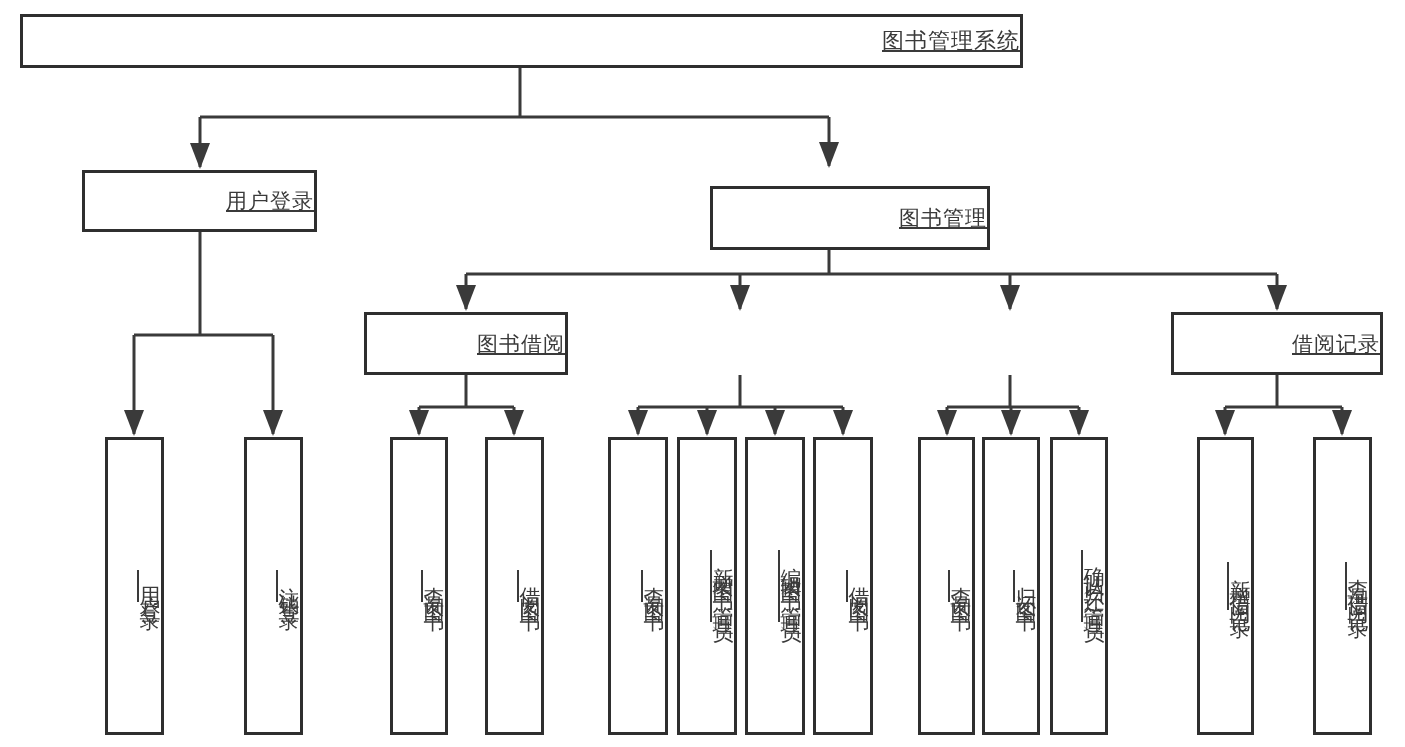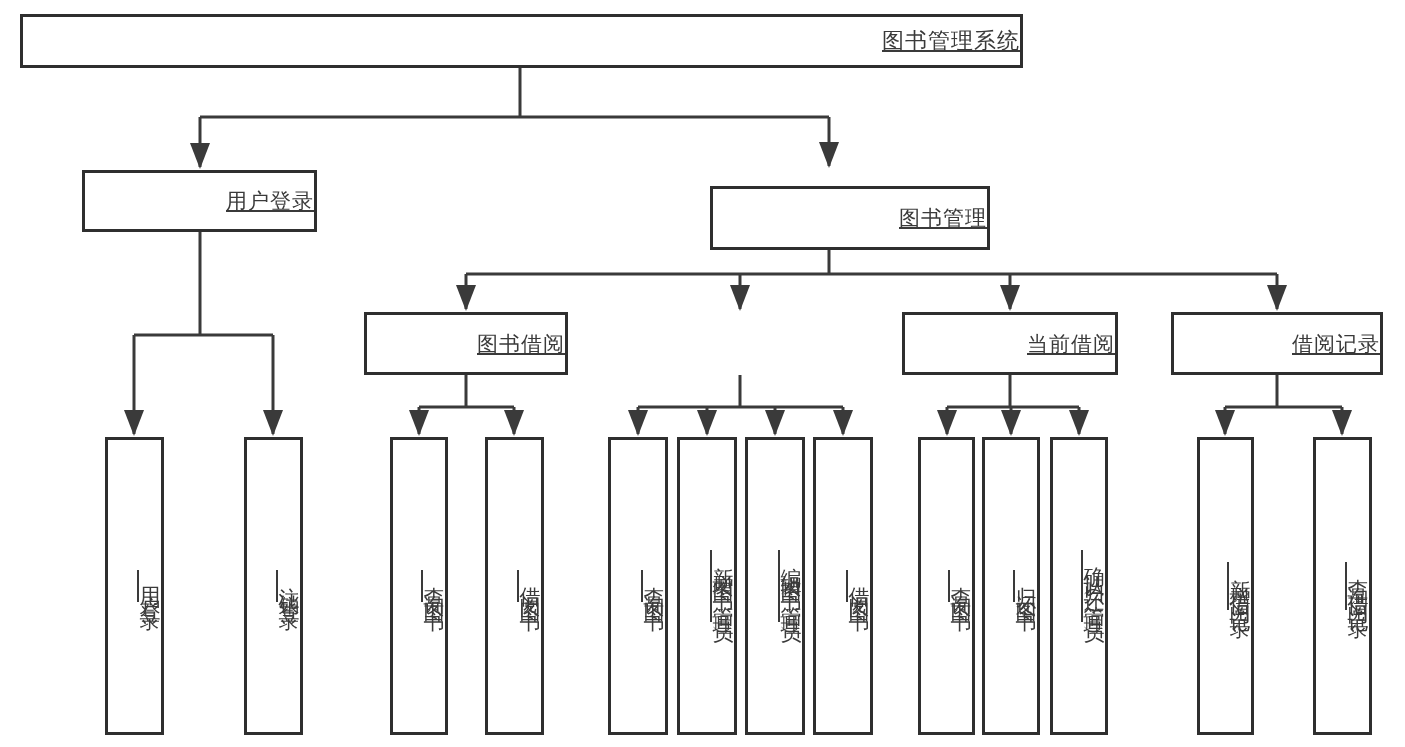--- a/index.html
+++ b/index.html
@@ -79,23 +79,20 @@
   <div class="node" style="left:82px;top:170px;width:235px;height:62px">
     <span class="label">用户登录</span>
   </div>
   <div class="node" style="left:710px;top:186px;width:280px;height:64px">
     <span class="label">图书管理</span>
   </div>
 
   <div class="node" style="left:364px;top:312px;width:204px;height:63px">
     <span class="label">图书借阅</span>
   </div>
-  <div class="node" style="left:902px;top:312px;width:216px;height:63px">
-    <span class="label">当前借阅</span>
-  </div>
   <div class="node" style="left:1171px;top:312px;width:212px;height:63px">
     <span class="label">借阅记录</span>
   </div>
 
   <div class="node v" style="left:105px;top:437px;width:59px;height:298px">
     <span class="label">用户登录</span>
   </div>
   <div class="node v" style="left:244px;top:437px;width:59px;height:298px">
     <span class="label">注销登录</span>
   </div>

